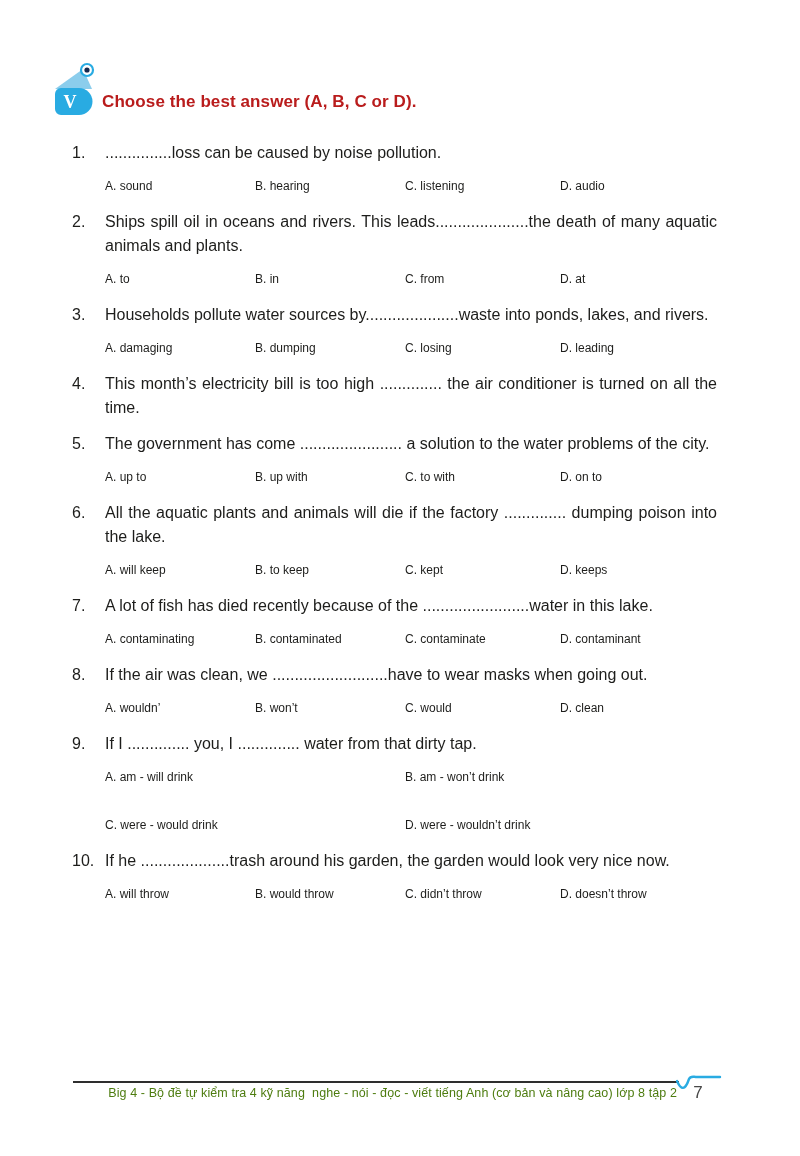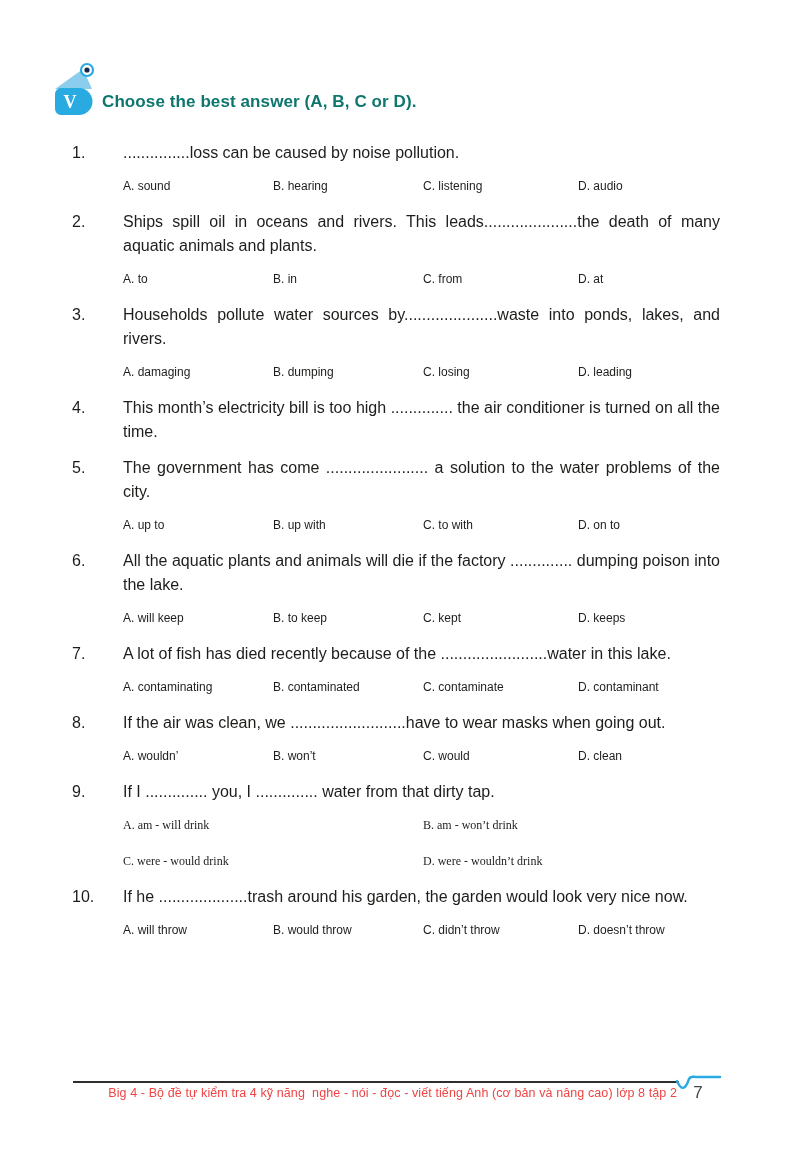--- a/index.html
+++ b/index.html
@@ -11,55 +11,55 @@
     font-family:"Liberation Sans", sans-serif;
     color:#1d1d1b;
     overflow:hidden;
   }
 
   
   .header { position:absolute; top:62px; left:50px; width:700px; height:56px; }
   .badge-svg { position:absolute; left:0; top:0; }
   .section-title {
     position:absolute; left:52px; top:30px;
-    font-size:17px; font-weight:bold; color:#0f766e;
+    font-size:17px; font-weight:bold; color:#b91c1c;
     letter-spacing:0.1px;
   }
 
   
   .questions { position:absolute; top:141px; left:60px; width:660px; }
   .question { display:flex; margin-bottom:12px; }
   .qnum {
     width:45px; flex:0 0 45px;
     padding-left:12px;
     font-size:16px; line-height:24px;
   }
-  .qbody { width:612px;margin-left:18px; }
+  .qbody { width:612px; }
   .qtext {
     font-size:16px; line-height:24px;
     text-align:justify;
   }
   .opts {
     margin-top:9px;
     display:grid;
     grid-template-columns:150px 150px 155px 1fr;
     font-size:12px; line-height:24px;
   }
-  .opts.two { grid-template-columns:300px 1fr; row-gap:12px;font-family:Liberation Serif, serif; }
+  .opts.two { grid-template-columns:300px 1fr; row-gap:24px; }
 
   
   .footer-rule {
     position:absolute; left:73px; top:1081px;
     width:606px; height:2px; background:#2e2e2e;
   }
   .footer-swoosh { position:absolute; left:676px; top:1070px; }
   .footer-text {
     position:absolute; left:53px; top:1086px; width:624px;
     text-align:right; white-space:pre;
-    font-size:12.5px; color:#ef4444; letter-spacing:0.1px;
+    font-size:12.5px; color:#4d7c0f; letter-spacing:0.1px;
   }
   .page-number {
     position:absolute; left:682px; top:1083px; width:32px;
     text-align:center; font-size:17px; color:#474747;
   }
 </style>
 </head>
 <body>
 
 <div class="page">

